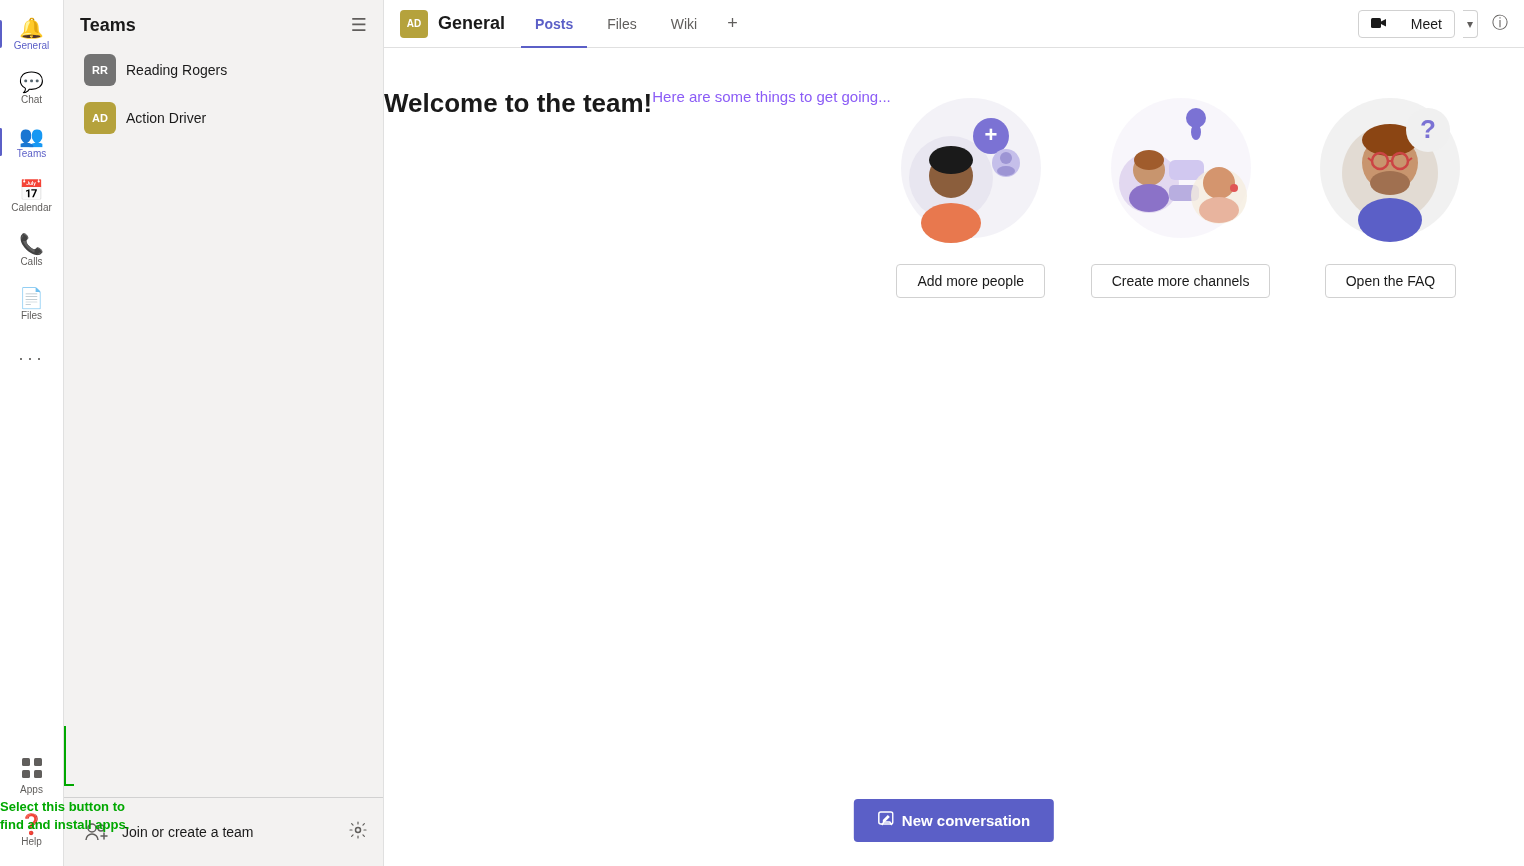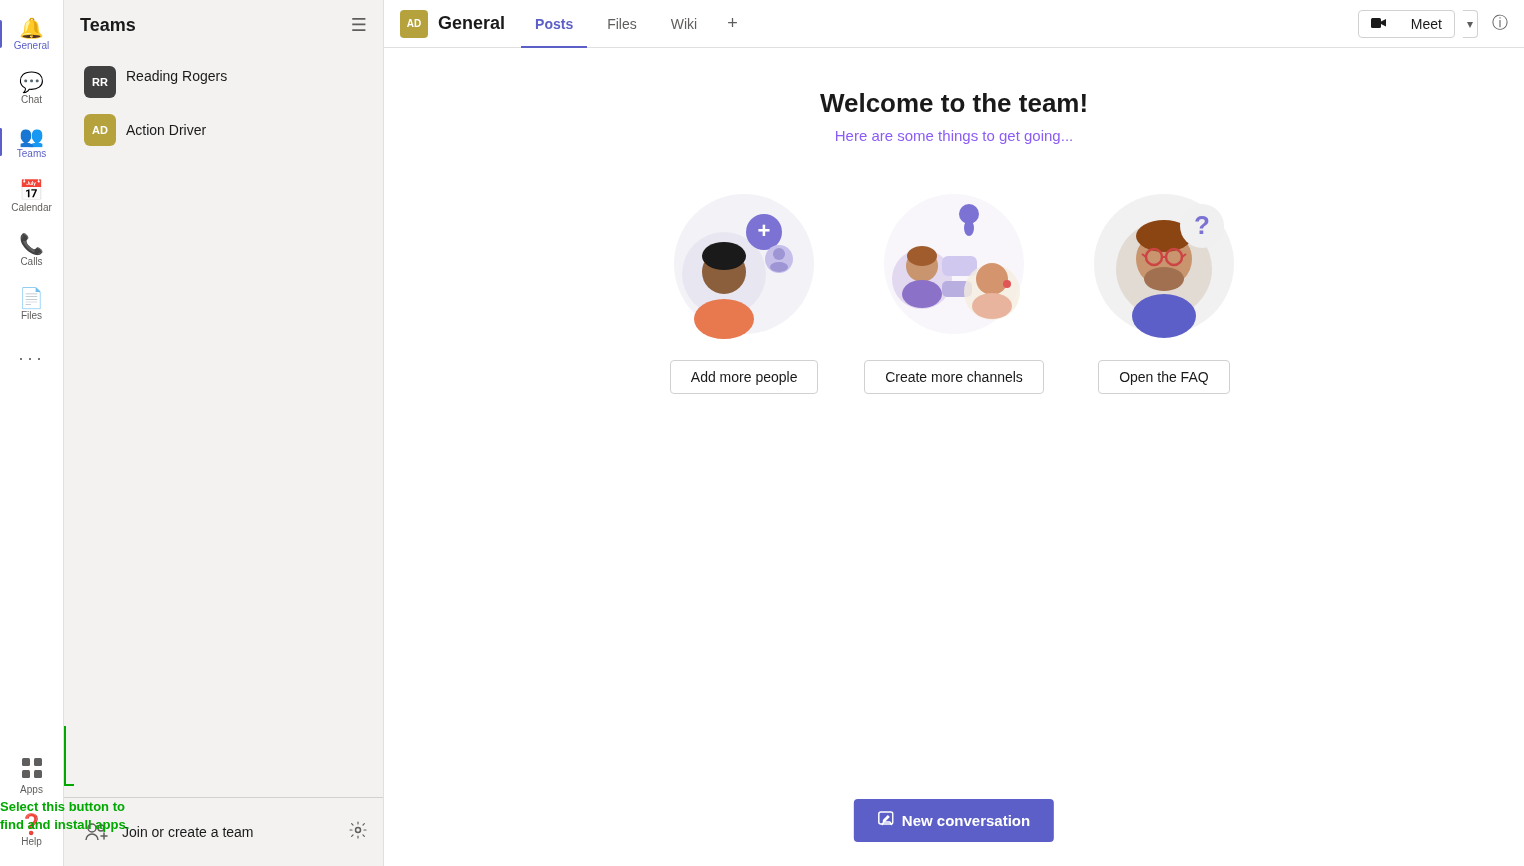--- a/index.html
+++ b/index.html
@@ -96,21 +96,21 @@
       border-radius: 6px;
       display: flex;
       align-items: center;
       justify-content: center;
       font-size: 11px;
       font-weight: 700;
       color: #fff;
       flex-shrink: 0;
       margin-right: 10px;
     }
-    .team-avatar.rr { background: #404040; margin-top: 12px; }
+    .team-avatar.rr { background: #737373; }
     .team-avatar.ad { background: #b5a23c; }
     .team-name {
       flex: 1;
       font-size: 14px;
       color: #1a1a1a;
     }
     .team-more {
       color: #605e5c;
       font-size: 16px;
       cursor: pointer;
@@ -248,22 +248,21 @@
     .info-icon {
       font-size: 16px;
       color: #605e5c;
       cursor: pointer;
     }
 
     
     .welcome-area {
       flex: 1;
       display: flex;
-      flex-direction: column;
-      align-items: center;
+      align-items: flex-start;
       justify-content: flex-start;
       padding-top: 40px;
       position: relative;
     }
     .welcome-title {
       font-size: 26px;
       font-weight: 700;
       color: #1a1a1a;
       margin-bottom: 8px;
     }

